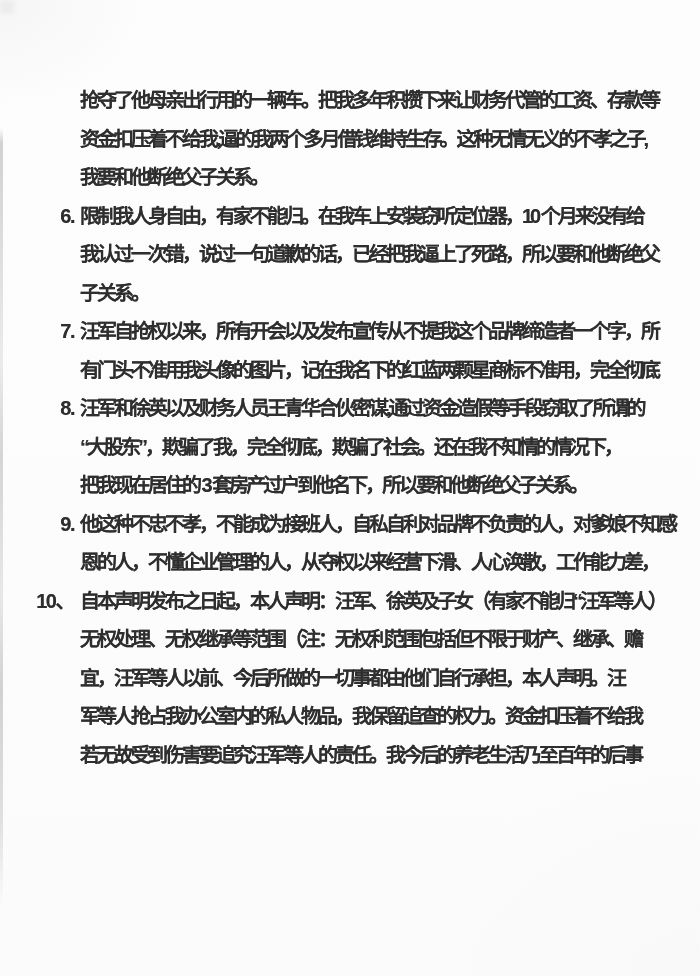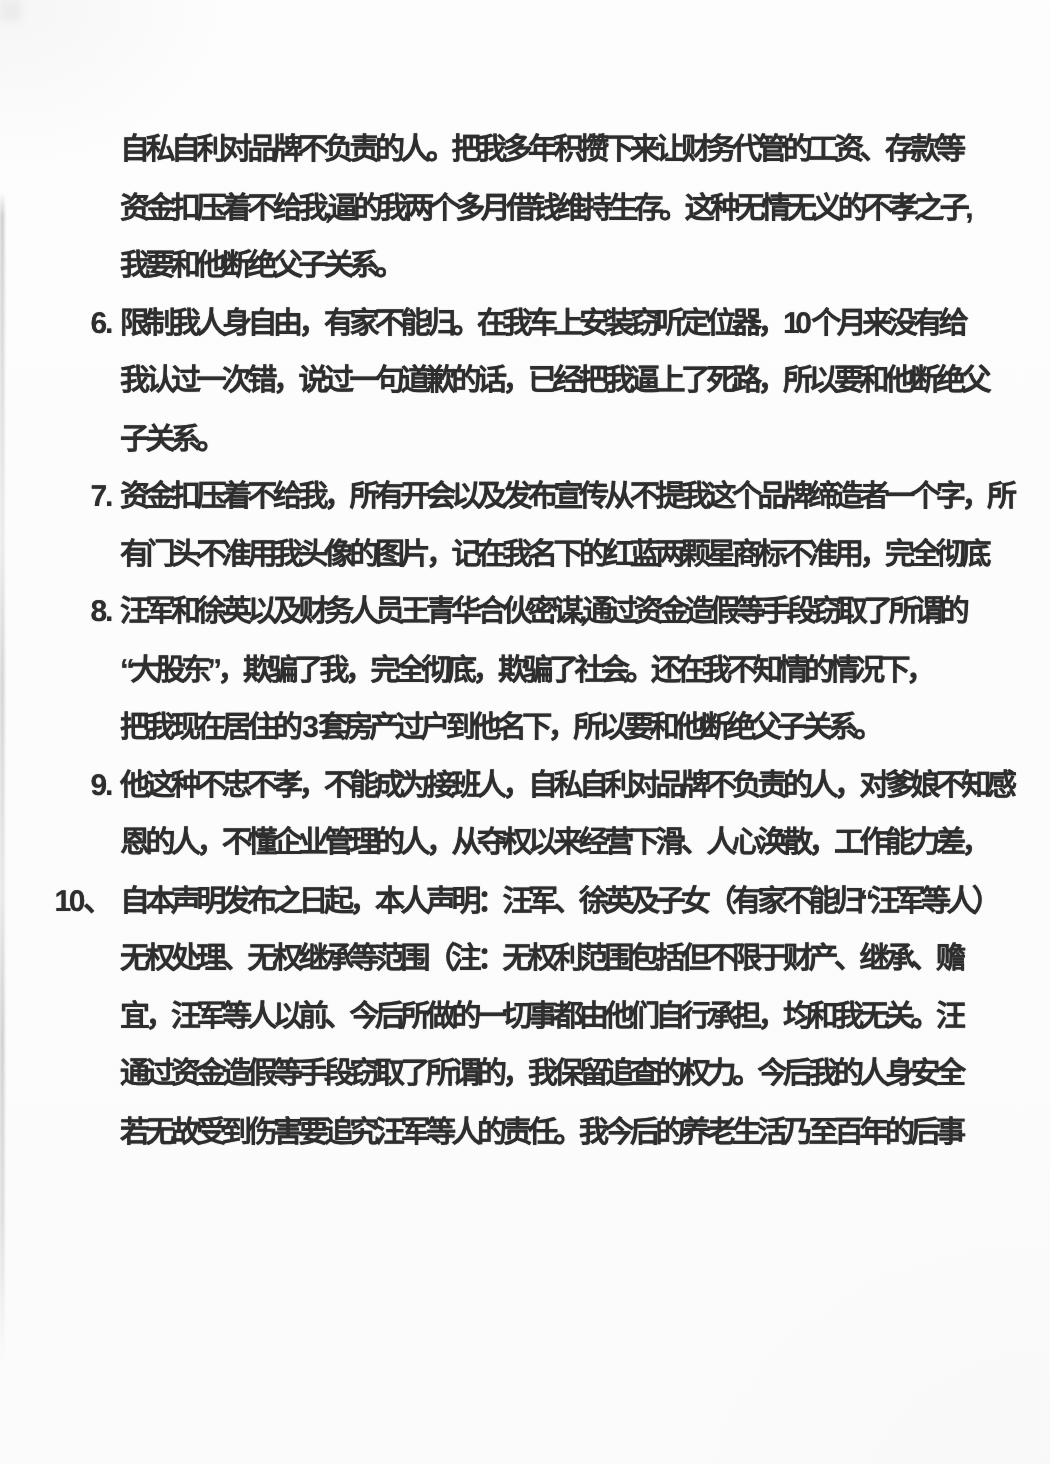--- a/index.html
+++ b/index.html
@@ -77,48 +77,48 @@
   }
 </style>
 </head>
 <body>
 
 <div class="page">
   <div class="corner-smudge"></div>
   <div class="left-edge-shadow"></div>
   <div class="text-block" id="text-block">
       <div class="para">
-        <div class="line">自私自利对品牌不负责的人。把我多年积攒下来让财务代管的工资、存款等</div>
+        <div class="line">抢夺了他母亲出行用的一辆车。把我多年积攒下来让财务代管的工资、存款等</div>
         <div class="line">资金扣压着不给我,逼的我两个多月借钱维持生存。这种无情无义的不孝之子,</div>
         <div class="line">我要和他断绝父子关系。</div>
       </div>
       <div class="para">
         <span class="num">6.</span>
         <div class="line">限制我人身自由，有家不能归。在我车上安装窃听定位器，10 个月来没有给</div>
         <div class="line">我认过一次错，说过一句道歉的话，已经把我逼上了死路，所以要和他断绝父</div>
         <div class="line">子关系。</div>
       </div>
       <div class="para">
         <span class="num">7.</span>
-        <div class="line">资金扣压着不给我，所有开会以及发布宣传从不提我这个品牌缔造者一个字，所</div>
+        <div class="line">汪军自抢权以来，所有开会以及发布宣传从不提我这个品牌缔造者一个字，所</div>
         <div class="line">有门头不准用我头像的图片，记在我名下的红蓝两颗星商标不准用，完全彻底</div>
       </div>
       <div class="para">
         <span class="num">8.</span>
         <div class="line">汪军和徐英以及财务人员王青华合伙密谋,通过资金造假等手段窃取了所谓的</div>
         <div class="line">“大股东”，欺骗了我，完全彻底，欺骗了社会。还在我不知情的情况下，</div>
         <div class="line">把我现在居住的 3 套房产过户到他名下，所以要和他断绝父子关系。</div>
       </div>
       <div class="para">
         <span class="num">9.</span>
         <div class="line">他这种不忠不孝，不能成为接班人，自私自利对品牌不负责的人，对爹娘不知感</div>
         <div class="line">恩的人，不懂企业管理的人，从夺权以来经营下滑、人心涣散，工作能力差，</div>
       </div>
       <div class="para">
         <span class="num">10、</span>
         <div class="line">自本声明发布之日起，本人声明：汪军、徐英及子女（有家不能归“汪军等人）</div>
         <div class="line">无权处理、无权继承等范围（注：无权利范围包括但不限于财产、继承、赡</div>
-        <div class="line">宜，汪军等人以前、今后所做的一切事都由他们自行承担，均和我无关。汪</div>
-        <div class="line">通过资金造假等手段窃取了所谓的，我保留追查的权力。今后我的人身安全</div>
+        <div class="line">宜，汪军等人以前、今后所做的一切事都由他们自行承担，本人声明。汪</div>
+        <div class="line">军等人抢占我办公室内的私人物品，我保留追查的权力。资金扣压着不给我</div>
         <div class="line">若无故受到伤害要追究汪军等人的责任。我今后的养老生活乃至百年的后事</div>
       </div>
     </div>
 </div>
 
 </body></html>

